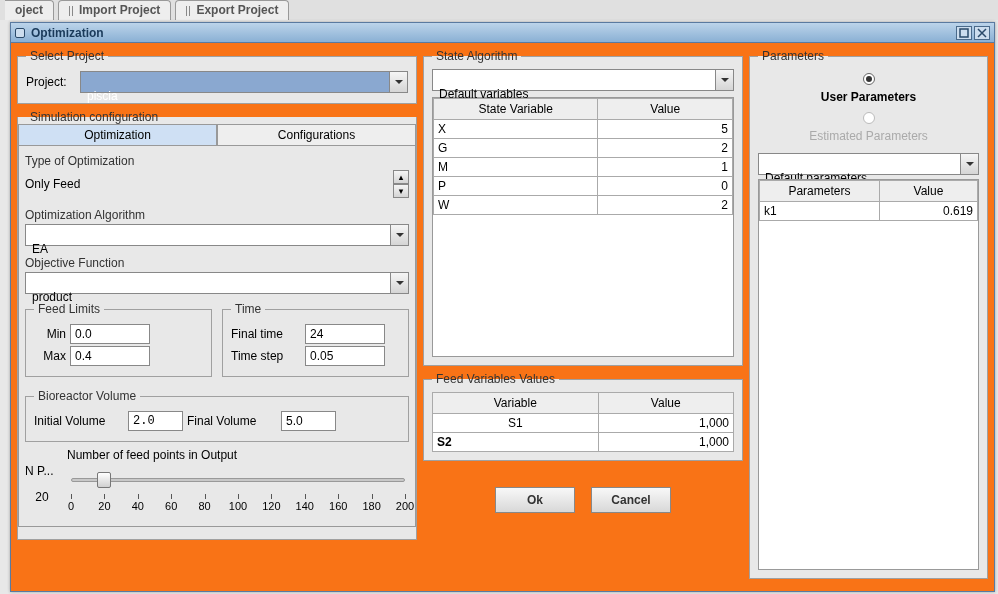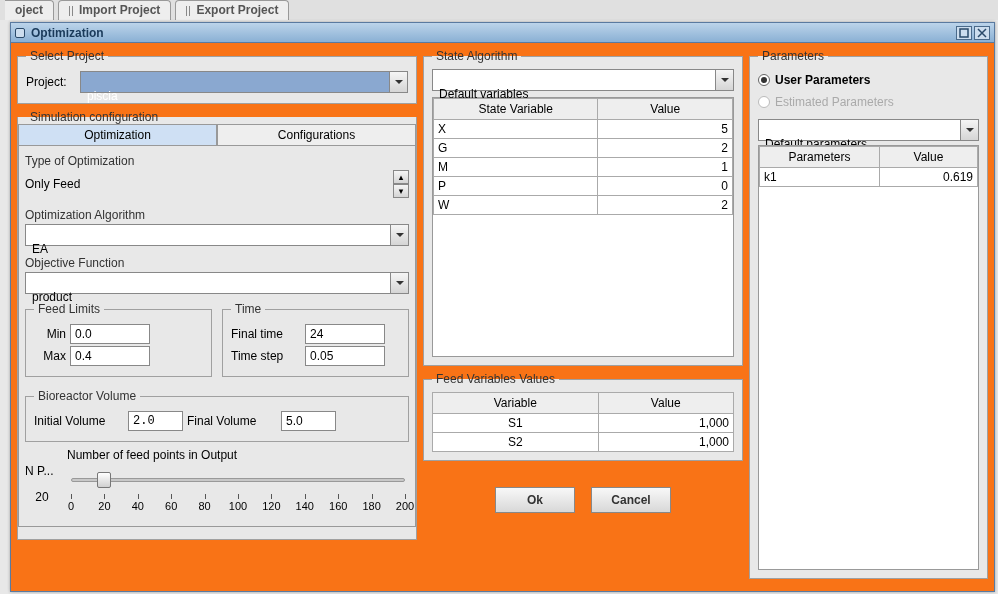--- a/index.html
+++ b/index.html
@@ -60,21 +60,21 @@
   .thumb { position: absolute; top: 2px; width: 14px; height: 16px; background: linear-gradient(#fff,#d0d0d0); border: 1px solid #777; border-radius: 2px; transform: translateX(-50%); }
   .ticks { position: relative; height: 22px; margin: 0 4px; }
   .tick { position: absolute; top: 0; width: 1px; height: 5px; background: #555; }
   .tick-lbl { position: absolute; top: 6px; transform: translateX(-50%); font-size: 11px; }
   
   .tbl { width: 100%; border-collapse: collapse; background: #fff; }
   .tbl th { background: #eee; border: 1px solid #aaa; padding: 3px 4px; font-weight: normal; }
   .tbl td { border: 1px solid #aaa; padding: 2px 4px; }
   .tbl td.num { text-align: right; }
   
-  .radio-row { display: flex; align-items: center; gap: 5px; margin: 4px 0; }
+  .radio-row { display: flex; align-items: center; gap: 5px; margin: 4px 0; flex-direction: column; }
   .radio-outer { width: 12px; height: 12px; border: 1px solid #666; border-radius: 50%; display: flex; align-items: center; justify-content: center; background: #fff; }
   .radio-dot { width: 6px; height: 6px; border-radius: 50%; background: #333; }
   .radio-row.disabled { color: #aaa; }
   .radio-row.disabled .radio-outer { border-color: #bbb; }
   
   .btn-row { display: flex; justify-content: center; gap: 16px; margin-top: 20px; }
   .btn { min-width: 80px; padding: 5px 14px; border: 1px solid #888; background: linear-gradient(#f8f8f8,#d8d8d8); text-align: center; font-weight: bold; color: #333; }
   .state-tbl-wrap { border: 1px solid #999; background: #fff; height: 260px; margin-top: 6px; }
   .params-tbl-wrap { border: 1px solid #999; background: #fff; flex: 1; margin-top: 4px; min-height: 300px; }
   
@@ -277,21 +277,21 @@
             <th style="width:55%">Variable</th>
             <th>Value</th>
           </tr>
             </thead>
           <tbody id="fv-body">
               <tr>
                 <td style="text-align: center;">S1</td>
                 <td class="num">1,000</td>
               </tr>
               <tr>
-                <td style="text-align: center;">S2</td>
+                <td style=" font-weight: bold;">S2</td>
                 <td class="num">1,000</td>
               </tr>
             </tbody>
         </table>
       </fieldset>
 
       <div class="btn-row">
         <div class="btn">Ok</div>
         <div class="btn">Cancel</div>
       </div>

